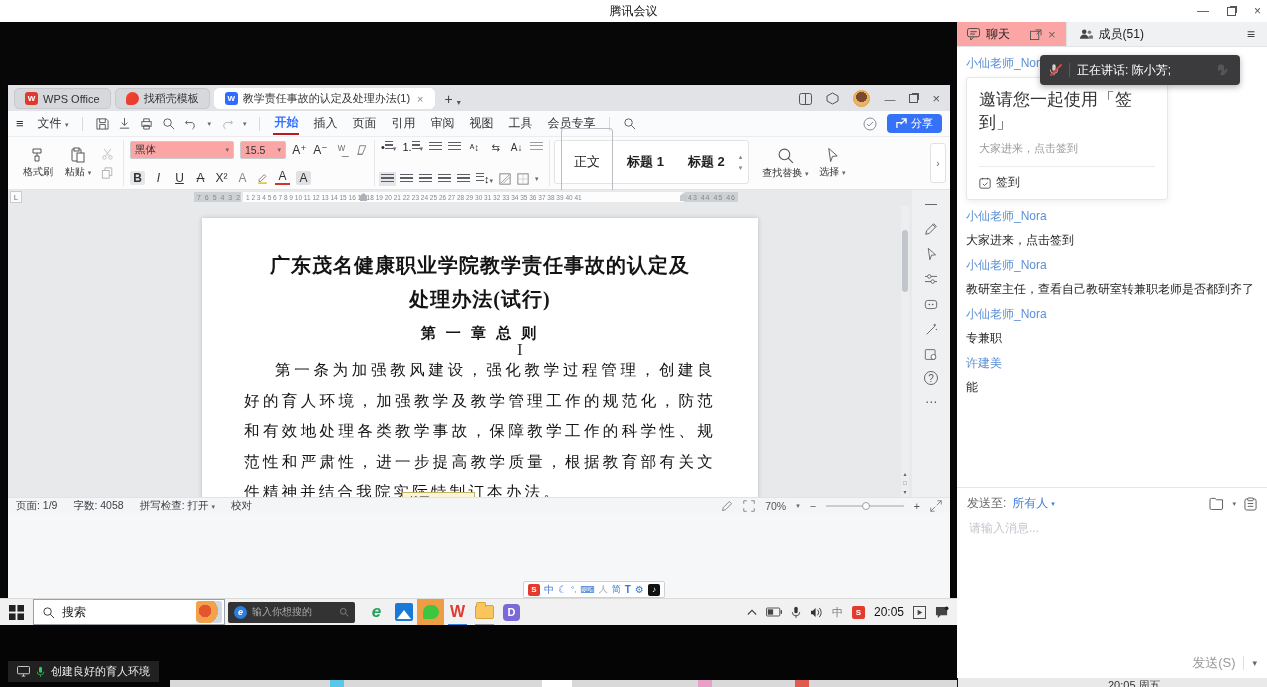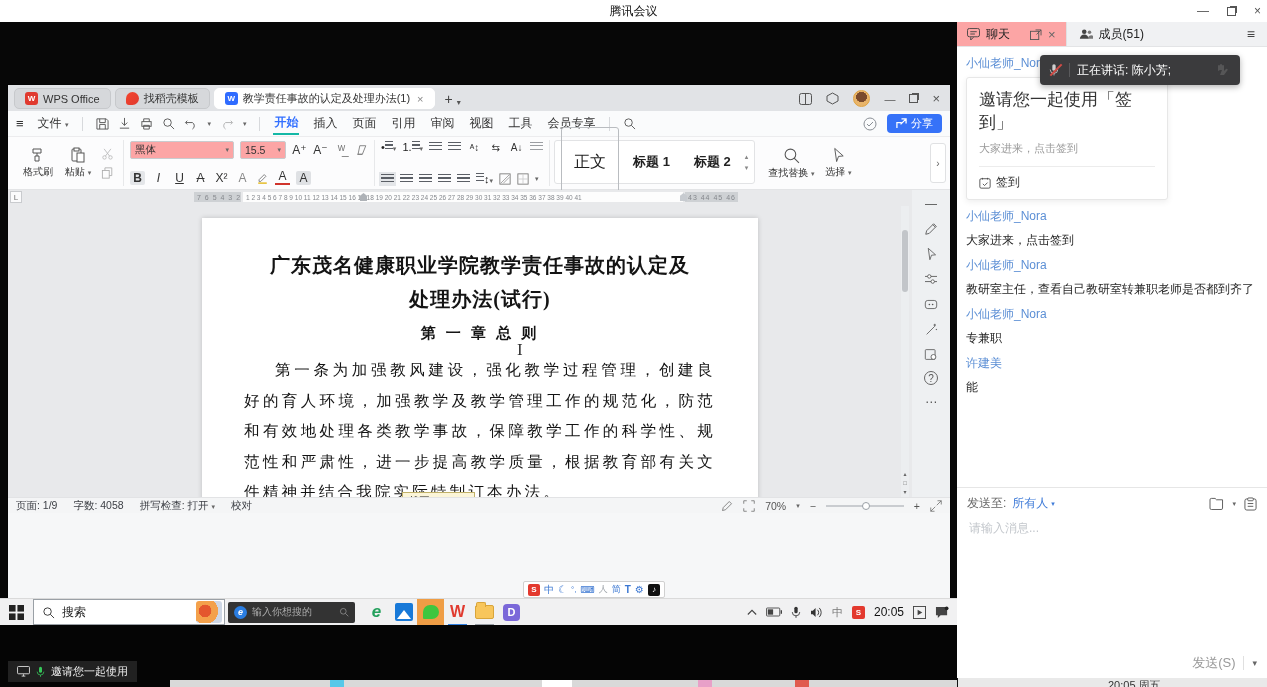--- a/index.html
+++ b/index.html
@@ -29,21 +29,21 @@
   .logo-sq{width:13px;height:13px;border-radius:3px;color:#fff;font-size:8px;font-weight:bold;
            display:flex;align-items:center;justify-content:center;}
   .tab-close{color:#888;font-size:11px;margin-left:2px;}
   .tab-plus{font-size:14px;color:#444;margin:0 4px 2px 6px;}
   .tab-caret{font-size:8px;color:#555;margin-bottom:2px;}
   .wps-winctrl{margin-left:auto;display:flex;align-items:center;gap:14px;color:#555;padding-right:4px;margin-bottom:2px;}
   .avatar{width:17px;height:17px;border-radius:50%;background:radial-gradient(circle at 50% 40%,#7a4a2c 0 45%,#e8b46a 46% 100%);border:1px solid #e0a23e;}
 
   .wps-menubar{height:25px;background:#fafbfc;display:flex;align-items:center;padding:0 8px;gap:13px;color:#333;}
   .menu-item{font-size:12px;color:#333;padding:2px 1px;}
-  .menu-item.active{color:#3370ff;font-weight:bold;border-bottom:2px solid #14b8a6;}
+  .menu-item.active{color:#3370ff;font-weight:bold;border-bottom:2px solid #b91c1c;}
   .vsep{width:1px;height:14px;background:#d7d9dc;}
   .qicons{display:flex;align-items:center;gap:9px;color:#555;}
   .share-btn{margin-left:auto;display:flex;align-items:center;gap:10px;}
   .btn-share{background:#3672f8;color:#fff;font-size:11px;border-radius:4px;height:19px;
              display:flex;align-items:center;gap:4px;padding:0 9px;}
 
   .wps-ribbon{height:54px;background:#fcfcfd;border-top:1px solid #ececee;border-bottom:1px solid #e3e4e6;
               display:flex;align-items:stretch;padding:3px 4px;}
   .rgroup{display:flex;align-items:center;padding:0 6px;border-right:1px solid #e7e8ea;}
   .bigbtn{display:flex;flex-direction:column;align-items:center;justify-content:center;gap:2px;
@@ -59,21 +59,21 @@
   .fmt.i{font-style:italic;}
   .fmt.u{text-decoration:underline;}
   .fmt.s{text-decoration:line-through;}
   .fmt.red{border-bottom:2px solid #d0342c;line-height:1.05;}
   .fmt.boxed{background:#dfe1e4;border-radius:2px;}
   .ln-icon{display:inline-block;width:13px;height:10px;
            background:repeating-linear-gradient(to bottom,#5b5f66 0 1.2px,transparent 1.2px 3.3px);}
   .styles-box{background:#fff;border:1px solid #e2e3e5;border-radius:3px;height:44px;display:flex;
               align-items:center;padding:0 6px;gap:4px;margin:0 4px;}
   .style-cell{padding:4px 10px;font-size:12px;color:#222;white-space:nowrap;}
-  .style-cell.sel{border:1.5px solid #b9bcc0;border-radius:3px;font-size:16px;padding:24px 12px;}
+  .style-cell.sel{border:1.5px solid #b9bcc0;border-radius:3px;font-size:13px;padding:24px 12px;}
   .style-cell.h{font-weight:bold;font-size:13px;}
   .style-arrows{display:flex;flex-direction:column;gap:4px;color:#888;font-size:7px;line-height:1;}
   .ribbon-expand{margin-left:auto;align-self:center;width:16px;height:40px;border:1px solid #e0e1e3;
                  border-radius:3px;background:#fff;color:#666;display:flex;align-items:center;justify-content:center;font-size:10px;}
 
   
   .docwrap{position:relative;height:307px;background:#e8e9eb;overflow:hidden;}
   .ruler{position:absolute;left:0;top:0;width:100%;height:14px;background:#e8e9eb;font-size:7px;color:#85888d;}
   .ruler-seg{position:absolute;top:2px;height:10px;display:flex;align-items:center;justify-content:space-between;
              padding:0 3px;letter-spacing:1px;white-space:nowrap;overflow:hidden;}
@@ -615,21 +615,21 @@
   <div class="meet-bottom">
     <div class="share-chip">
       <svg class="svgi" width="13" height="11" viewBox="0 0 14 12">
           <rect x="0.5" y="0.5" width="13" height="8" rx="1" fill="none" stroke="#ddd"></rect>
           <path d="M5 11h4 M7 9v2" stroke="#ddd"></path>
         </svg>
       <svg class="svgi" width="9" height="12" viewBox="0 0 12 15">
           <rect x="4" y="0.5" width="4" height="8" rx="2" fill="#35c759"></rect>
           <path d="M1.5 7a4.5 4.5 0 0 0 9 0 M6 11.5V14" fill="none" stroke="#35c759"></path>
         </svg>
-      <span>邀请您一起使用</span>
+      <span>创建良好的育人环境</span>
     </div>
     <div class="sliver-left">
       <span class="sliver-bit" style="left:160px;background:#57c8e8;"></span>
       <span class="sliver-bit" style="left:372px;background:#fff;width:30px;"></span>
       <span class="sliver-bit" style="left:528px;background:#e8a0c8;"></span>
       <span class="sliver-bit" style="left:625px;background:#e05a4e;"></span>
     </div>
   </div>
 
   <div class="chat">

